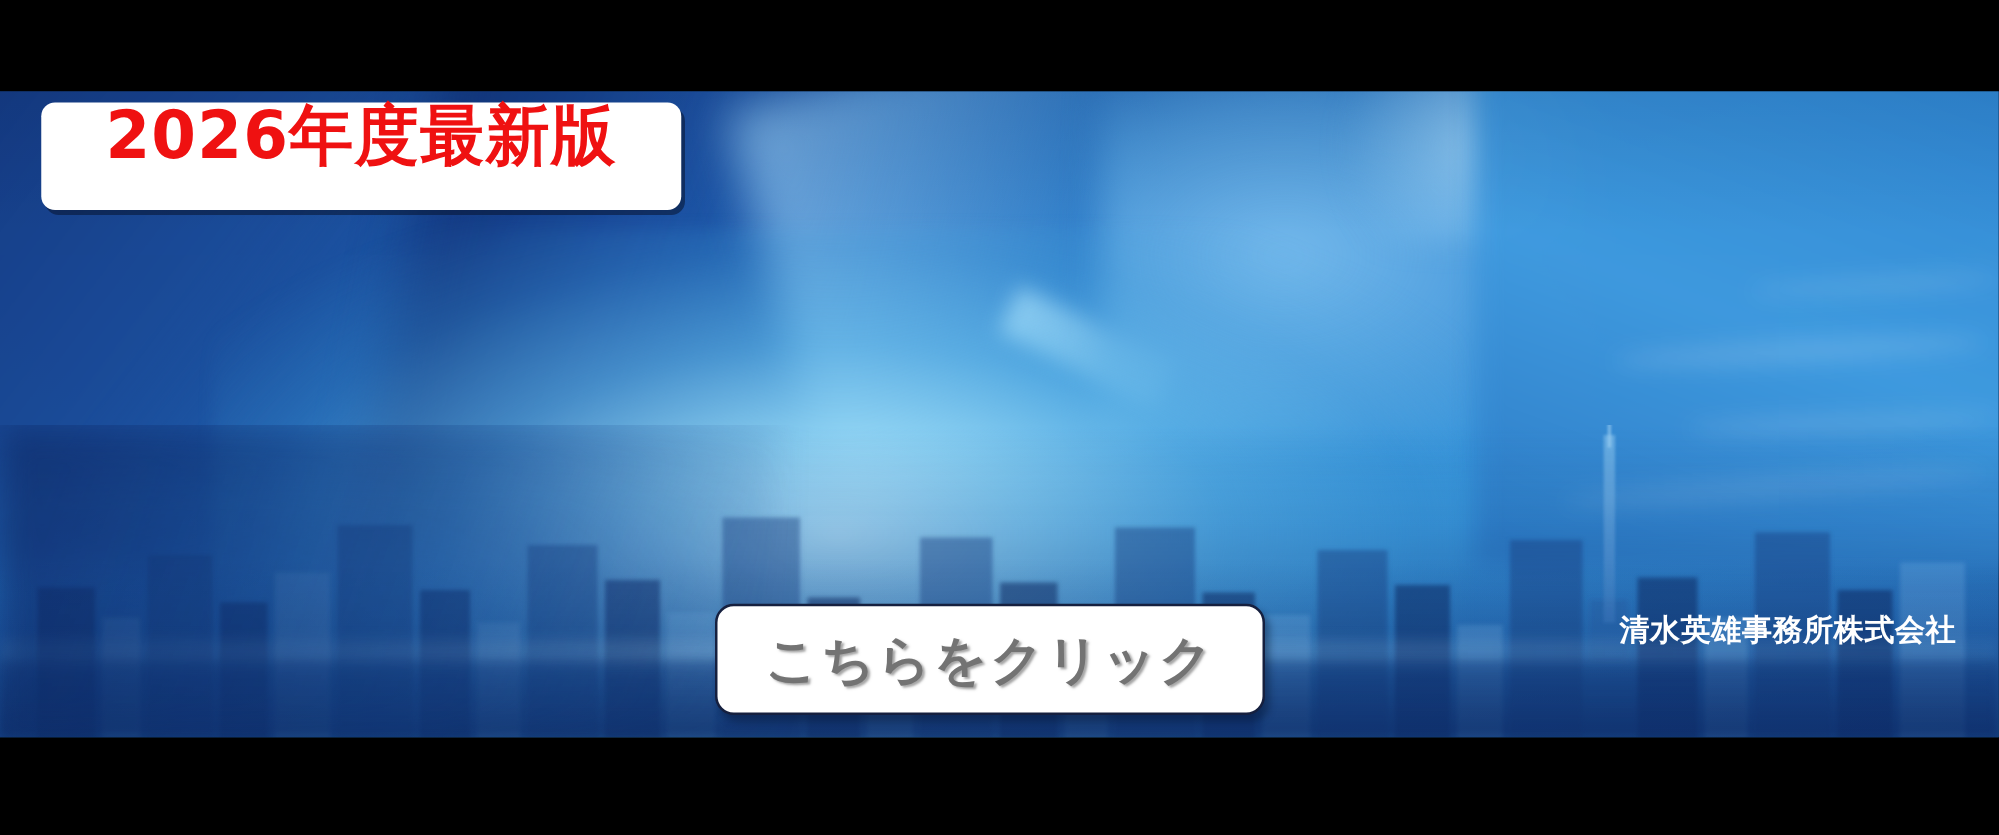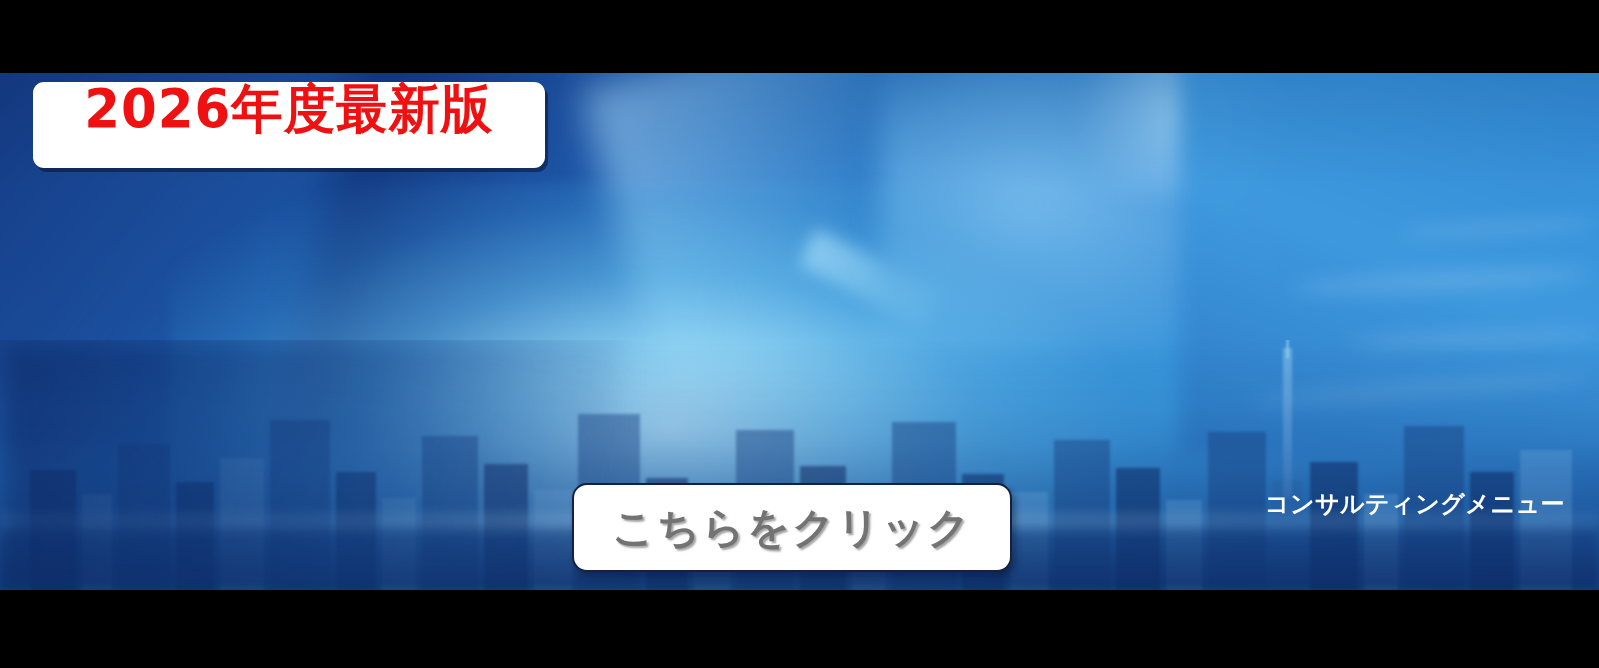--- a/index.html
+++ b/index.html
@@ -369,19 +369,19 @@
   <div class="badge">
     <span class="badge-text">2026年度最新版</span>
   </div>
 
 
   <div class="cta">
     <span class="cta-text">こちらをクリック</span>
   </div>
 
   <div class="logo">
-    <span class="logo-sub">コンサルティングメニュー</span>
+    <span class="logo-sub">清水英雄事務所株式会社</span>
   </div>
 
   <div class="bar bar-top"></div>
   <div class="bar bar-bottom"></div>
 
 </div>
 
 </body></html>

